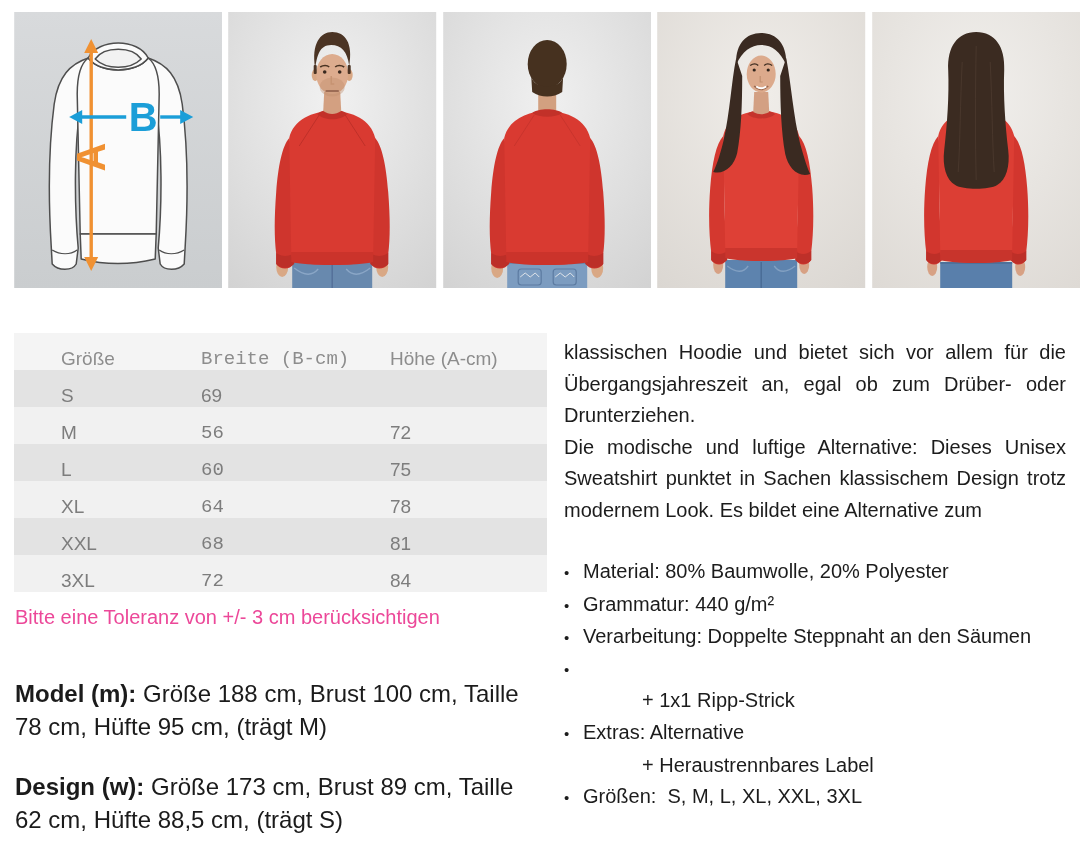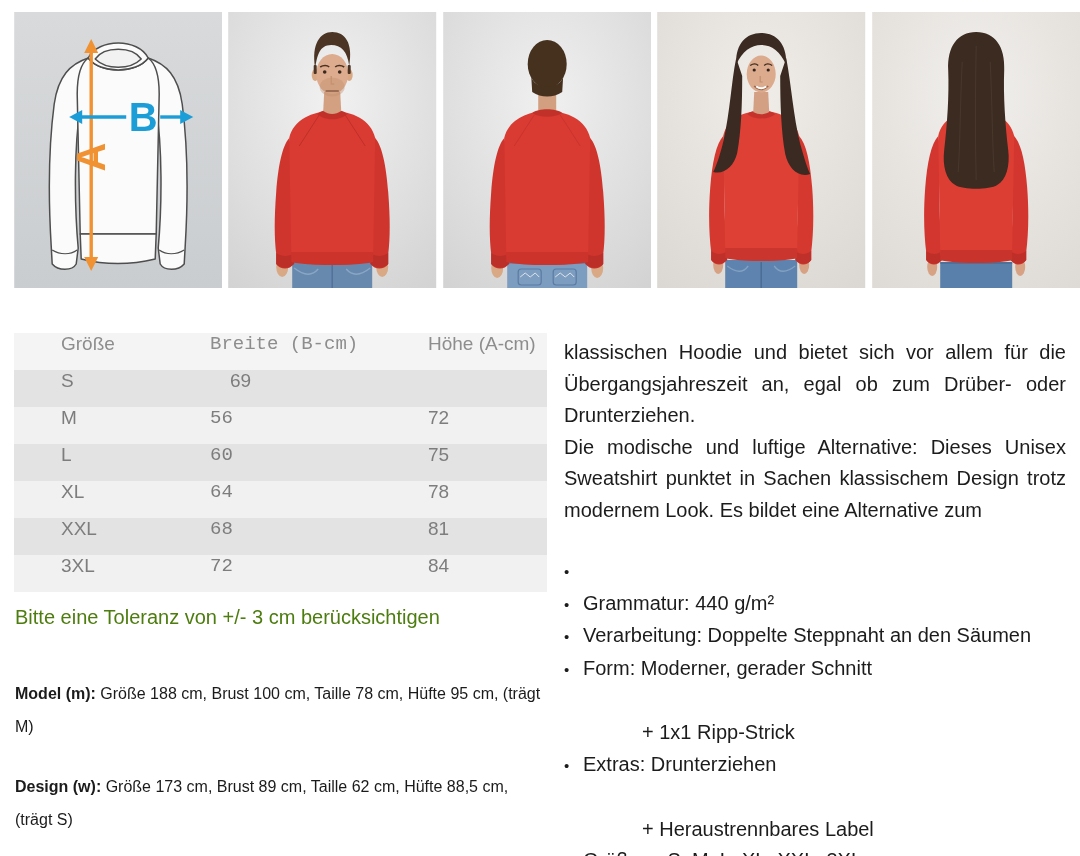--- a/index.html
+++ b/index.html
@@ -8,38 +8,38 @@
     background:#ffffff;
     font-family:"Liberation Sans","DejaVu Sans",sans-serif;
     color:#1b1b1b;
   }
   
   .gallery{position:absolute;left:14px;top:12px;width:1066px;height:276px;display:flex;gap:6px;}
   .panel{flex:1 1 0;height:276px;overflow:hidden;}
   .panel svg{display:block;width:100%;height:100%;}
   
   .size-table{position:absolute;left:14px;top:333px;width:533px;font-size:19px;}
-  .trow{display:flex;height:37px;align-items:flex-start;padding-left:47px;box-sizing:border-box;gap:9px;}
-  .c1{width:140px;} .c2{width:189px;font-family:Liberation Mono, monospace;} .c3{flex:1;margin-left:20px;}
+  .trow{display:flex;height:37px;align-items:flex-end;padding-left:47px;box-sizing:border-box;}
+  .c1{width:140px;} .c2{width:189px;font-family:Liberation Mono, monospace;} .c3{flex:1;}
   .thead{background:#f4f4f4;color:#8d8d8d;}
   .rodd{background:#e3e3e3;color:#7d7d7d;}
   .reven{background:#f1f1f1;color:#7d7d7d;}
   
-  .tolerance{position:absolute;left:15px;top:606px;font-size:20px;color:#4d7c0f;}
-  .model-block{position:absolute;left:15px;width:527px;font-size:16px;line-height:33px;color:#1b1b1b;}
+  .tolerance{position:absolute;left:15px;top:606px;font-size:20px;color:#ec4899;}
+  .model-block{position:absolute;left:15px;width:527px;font-size:24px;line-height:33px;color:#1b1b1b;}
   #model-m{top:677px;} #model-w{top:770px;}
   .model-label{font-weight:bold;}
   .model-text{white-space:pre-wrap;}
   
   .description{position:absolute;left:564px;top:337px;width:502px;font-size:20px;line-height:31.5px;color:#1c1c1c;}
   .desc-seg{display:block;text-align:justify;}
   .features{position:absolute;left:564px;top:556px;width:512px;font-size:20px;line-height:31.6px;color:#1c1c1c;}
   .fline{display:flex;align-items:baseline;}
   .fbullet{flex:0 0 19px;width:19px;font-size:15px;}
-  .fline.indent{padding-left:78px;margin-top:32px;}
+  .fline.indent{padding-left:78px;}
   .ftext{white-space:pre-wrap;}
 </style>
 </head>
 <body>
 
 <div class="gallery">
 
   <div class="panel">
     <svg viewBox="0 0 208 276">
       <defs>
@@ -252,39 +252,39 @@
 </div>
 
 <div class="description">
   <span class="desc-seg">klassischen Hoodie und bietet sich vor allem für die Übergangsjahreszeit an, egal ob zum Drüber- oder Drunterziehen.</span>
   <span class="desc-seg">Die modische und luftige Alternative: Dieses Unisex Sweatshirt punktet in Sachen klassischem Design trotz modernem Look. Es bildet eine Alternative zum</span>
 </div>
 
 <div class="features">
   <div class="fline">
     <span class="fbullet">•</span>
+    <span class="ftext">Material: 80% Baumwolle, 20% Polyester</span>
   </div>
   <div class="fline">
     <span class="fbullet">•</span>
     <span class="ftext">Grammatur: 440 g/m²</span>
   </div>
   <div class="fline">
     <span class="fbullet">•</span>
     <span class="ftext">Verarbeitung: Doppelte Steppnaht an den Säumen</span>
   </div>
   <div class="fline">
     <span class="fbullet">•</span>
-    <span class="ftext">Form: Moderner, gerader Schnitt</span>
   </div>
   <div class="fline indent">
     <span class="ftext">+ 1x1 Ripp-Strick</span>
   </div>
   <div class="fline">
     <span class="fbullet">•</span>
-    <span class="ftext">Extras: Drunterziehen</span>
+    <span class="ftext">Extras: Alternative</span>
   </div>
   <div class="fline indent">
     <span class="ftext">+ Heraustrennbares Label</span>
   </div>
   <div class="fline">
     <span class="fbullet">•</span>
     <span class="ftext">Größen:  S, M, L, XL, XXL, 3XL</span>
   </div>
 </div>
 

